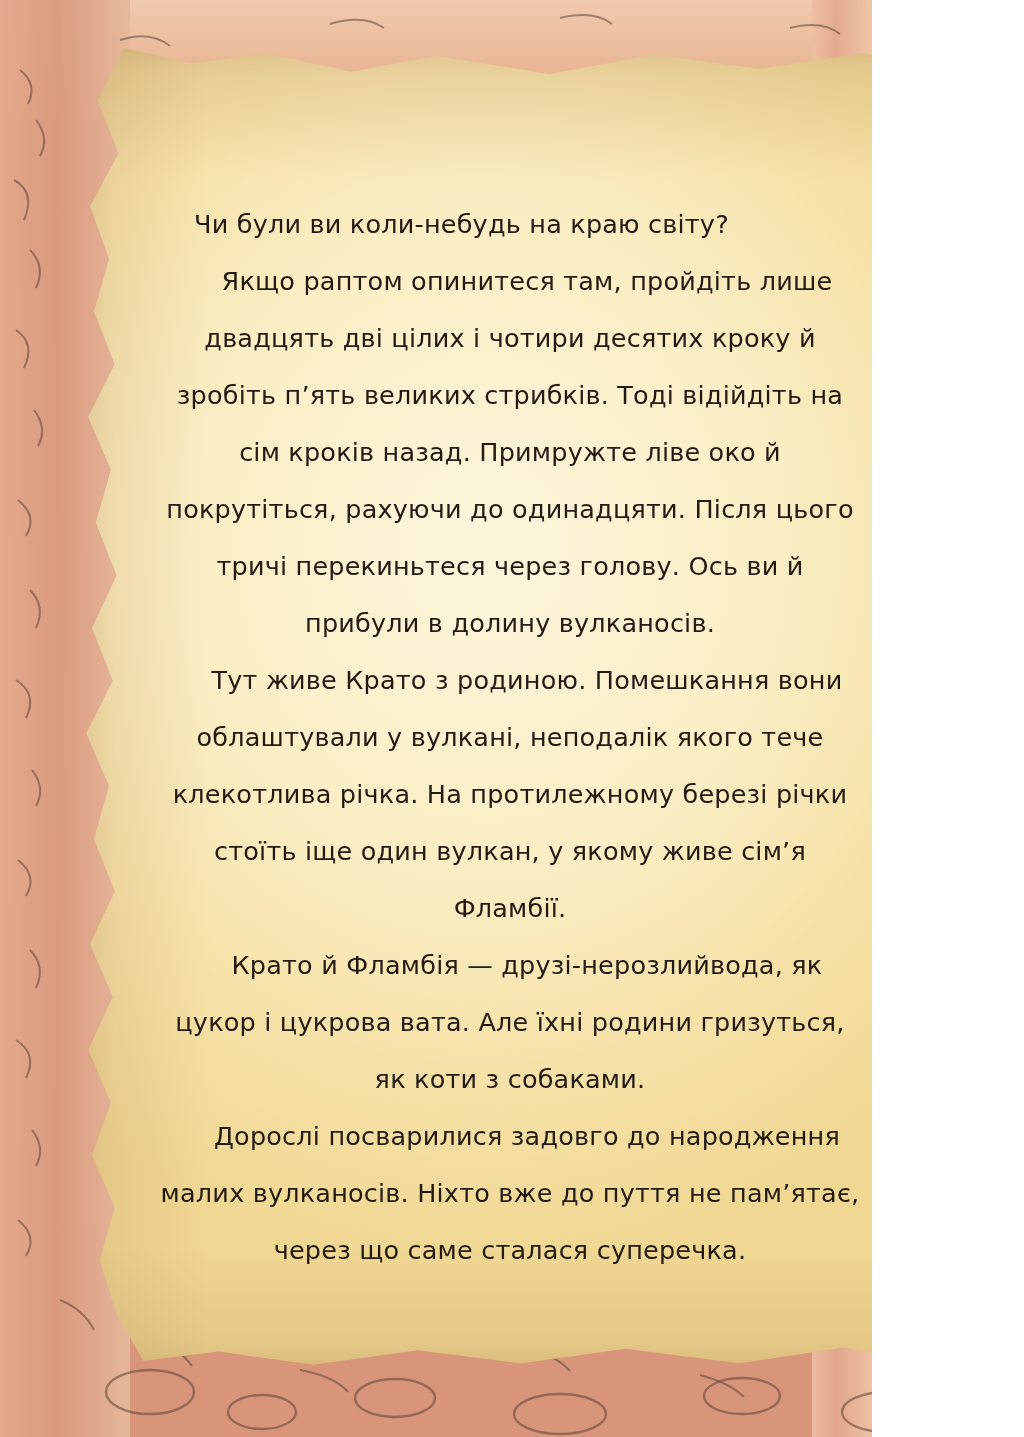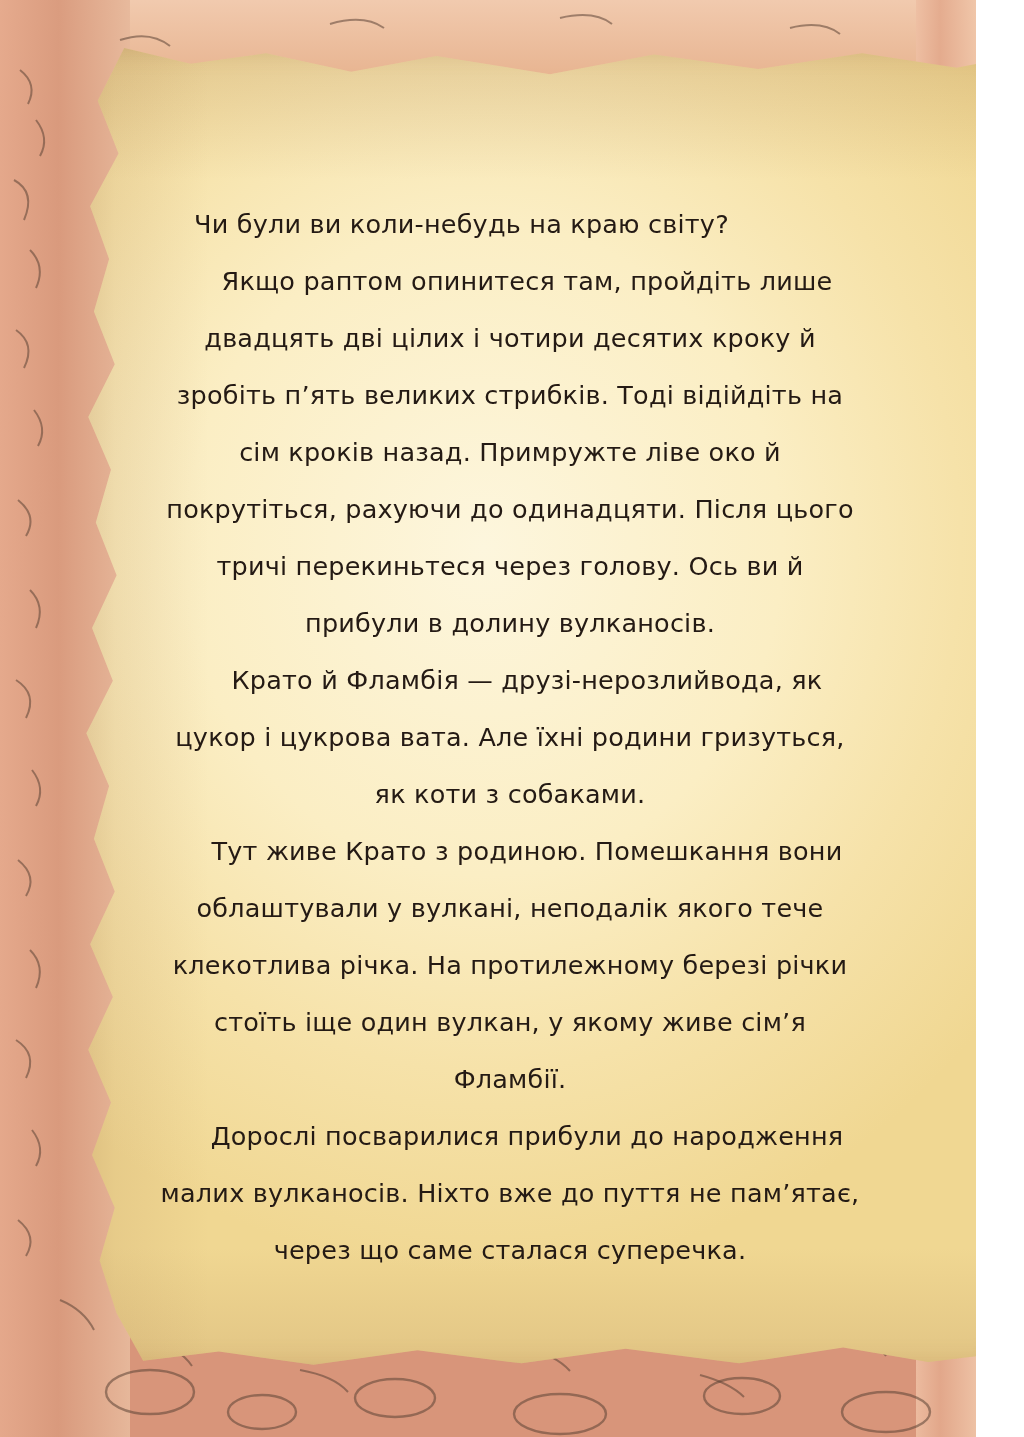--- a/index.html
+++ b/index.html
@@ -3,21 +3,21 @@
 <meta charset="utf-8">
 <title>Book page</title>
 <style>
   html, body {
     margin: 0;
     padding: 0;
     background: #ffffff;
   }
   #page {
     position: relative;
-    width: 976px;
+    width: 872px;
     height: 1437px;
     overflow: hidden;
     
     background:
       radial-gradient(ellipse 60% 40% at 12% 50%, #e8b49a 0%, #dfa285 45%, #d8957a 100%),
       linear-gradient(180deg, #f0c3a6 0%, #e4a98c 30%, #dd9d7f 70%, #e7b597 100%);
   }
 
   
   .rock-layer {
@@ -173,18 +173,18 @@
       </g>
     </svg>
   </div>
 
   <div id="paper"></div>
   <div id="paper-shade"></div>
 
   <div id="text-block">
     <p class="para">Чи були ви коли-небудь на краю світу?</p>
     <p class="para">Якщо раптом опинитеся там, пройдіть лише двадцять дві цілих і чотири десятих кроку й зробіть п’ять великих стрибків. Тоді відійдіть на сім кроків назад. Примружте ліве око й покрутіться, рахуючи до одинадцяти. Після цього тричі перекиньтеся через голову. Ось ви й прибули в долину вулканосів.</p>
+    <p class="para">Тут живе Крато з родиною. Помешкання вони облаштували у вулкані, неподалік якого тече клекотлива річка. На протилежному березі річки стоїть іще один вулкан, у якому живе сім’я Фламбії.</p>
     <p class="para">Крато й Фламбія — друзі-нерозлийвода, як цукор і цукрова вата. Але їхні родини гризуться, як коти з собаками.</p>
-    <p class="para">Тут живе Крато з родиною. Помешкання вони облаштували у вулкані, неподалік якого тече клекотлива річка. На протилежному березі річки стоїть іще один вулкан, у якому живе сім’я Фламбії.</p>
-    <p class="para">Дорослі посварилися прибули до народження малих вулканосів. Ніхто вже до пуття не пам’ятає, через що саме сталася суперечка.</p>
+    <p class="para">Дорослі посварилися задовго до народження малих вулканосів. Ніхто вже до пуття не пам’ятає, через що саме сталася суперечка.</p>
   </div>
 
 </div>
 
 </body></html>

